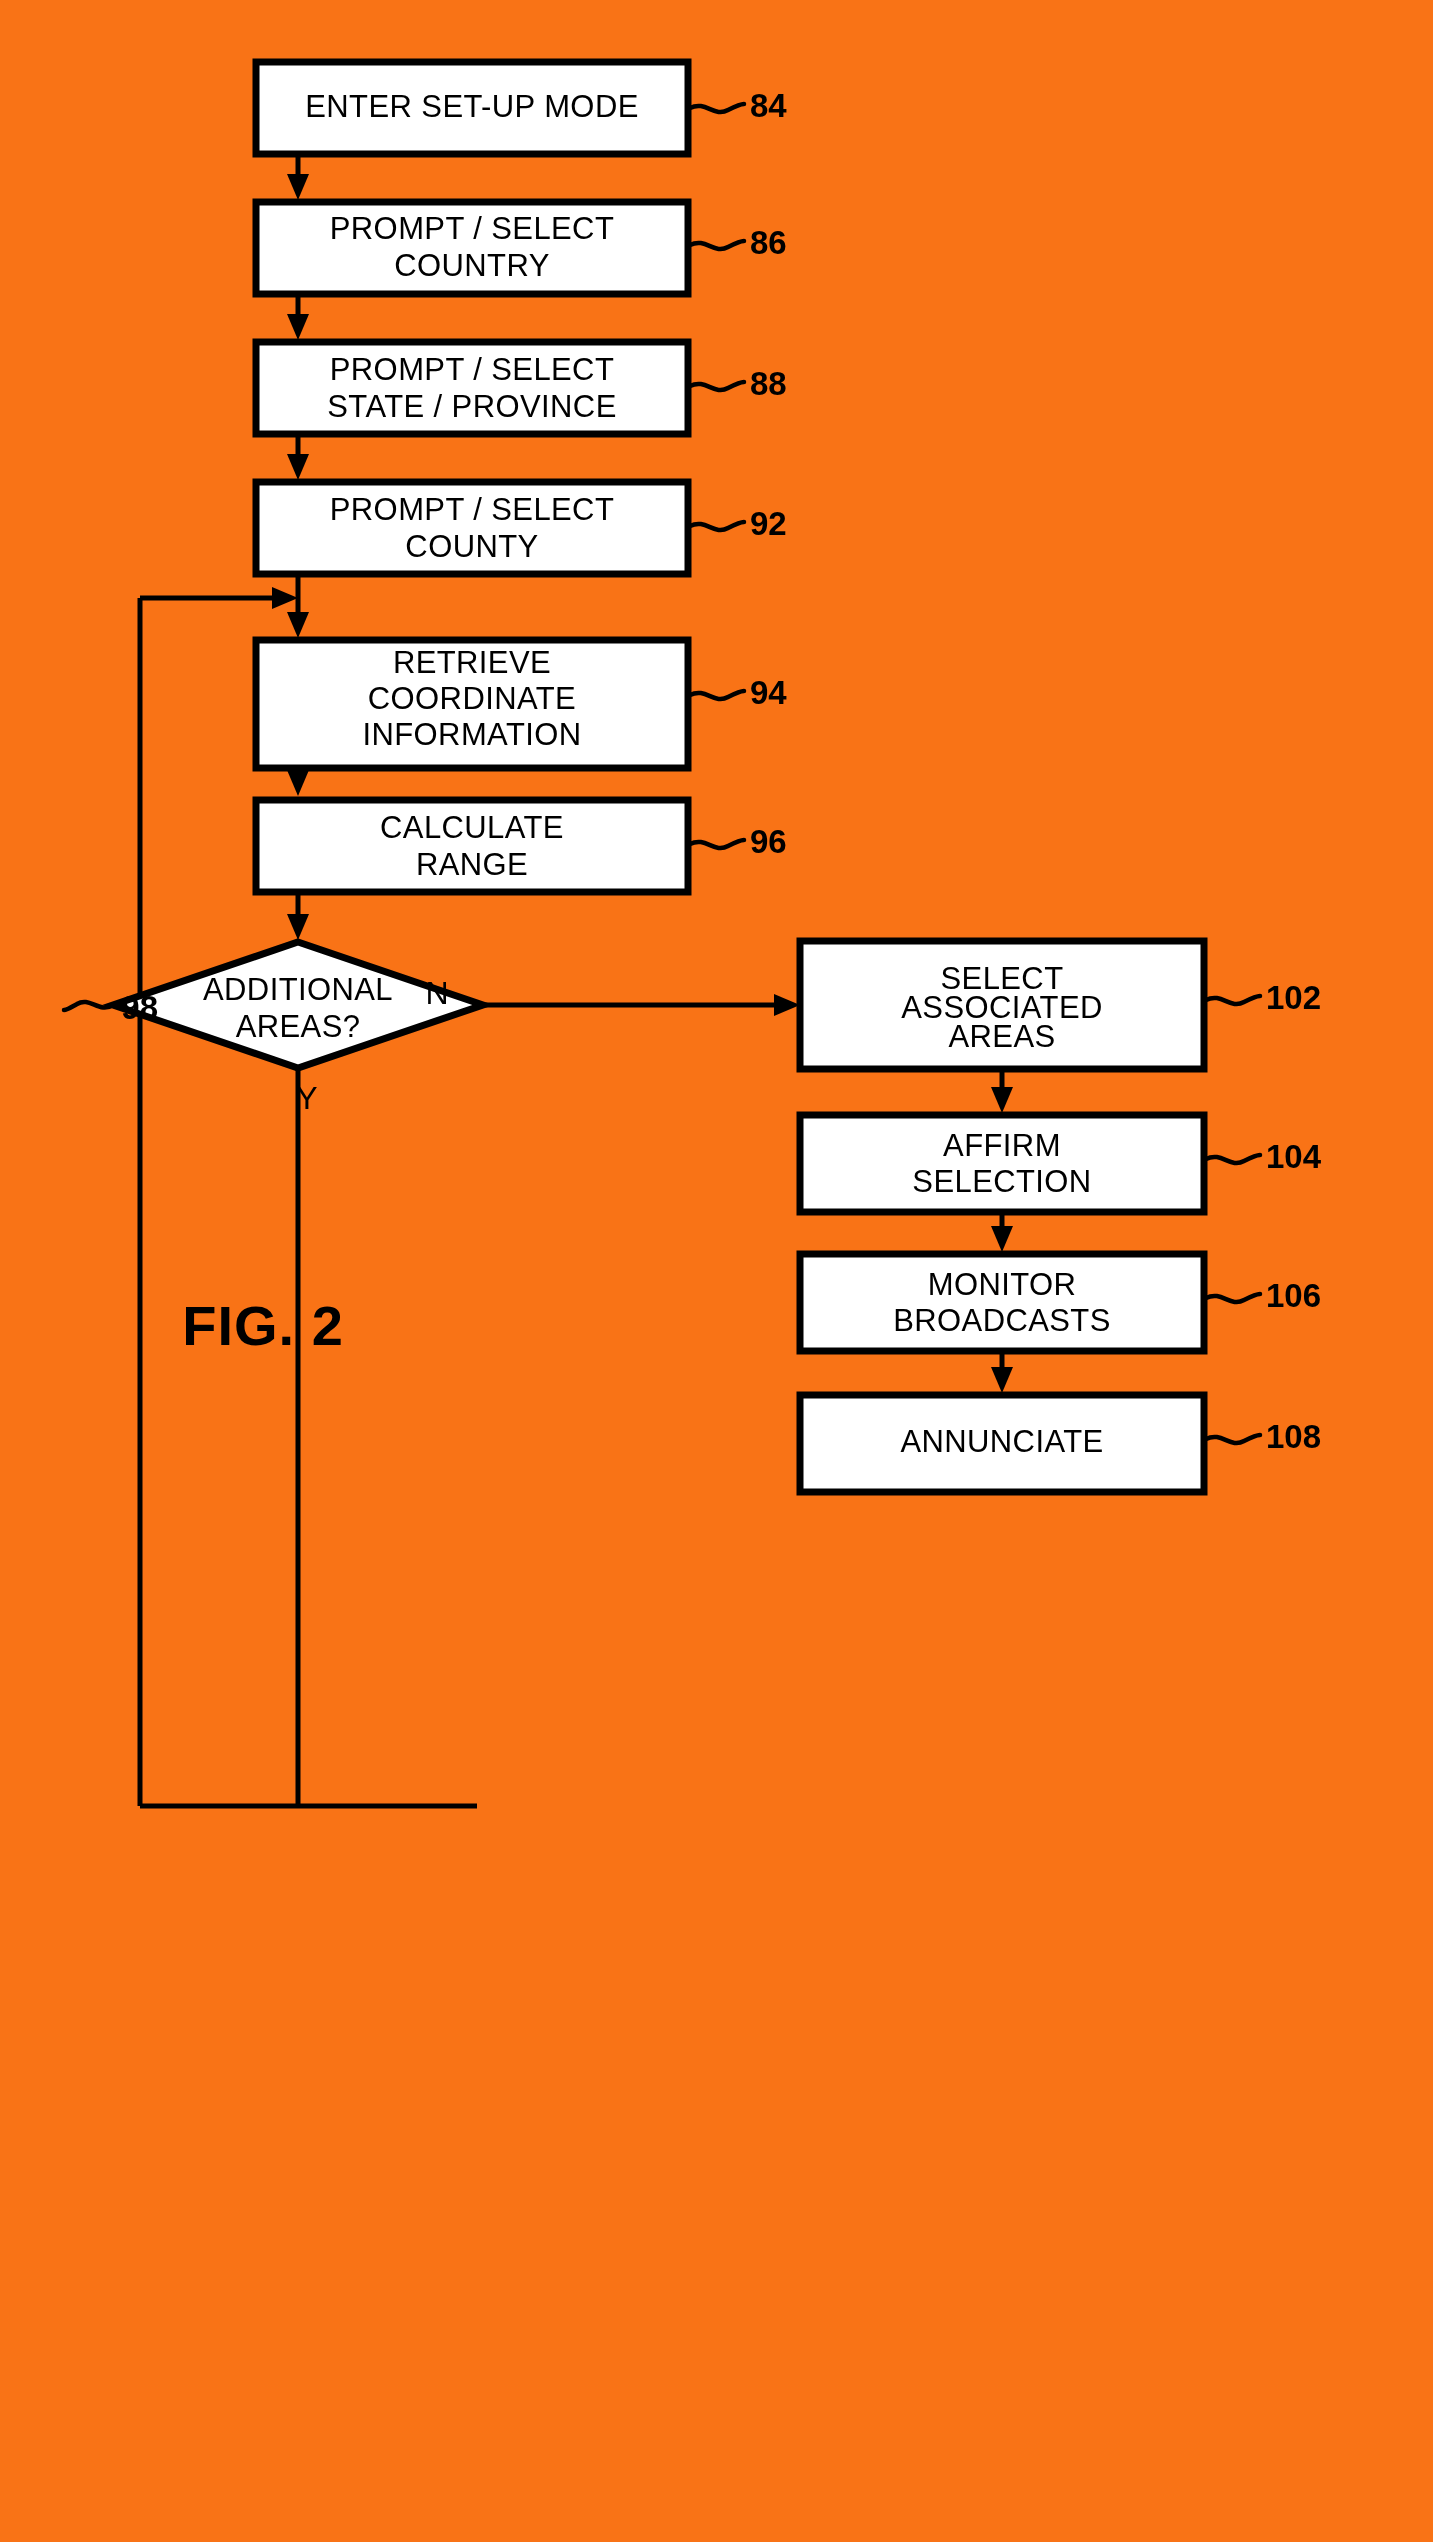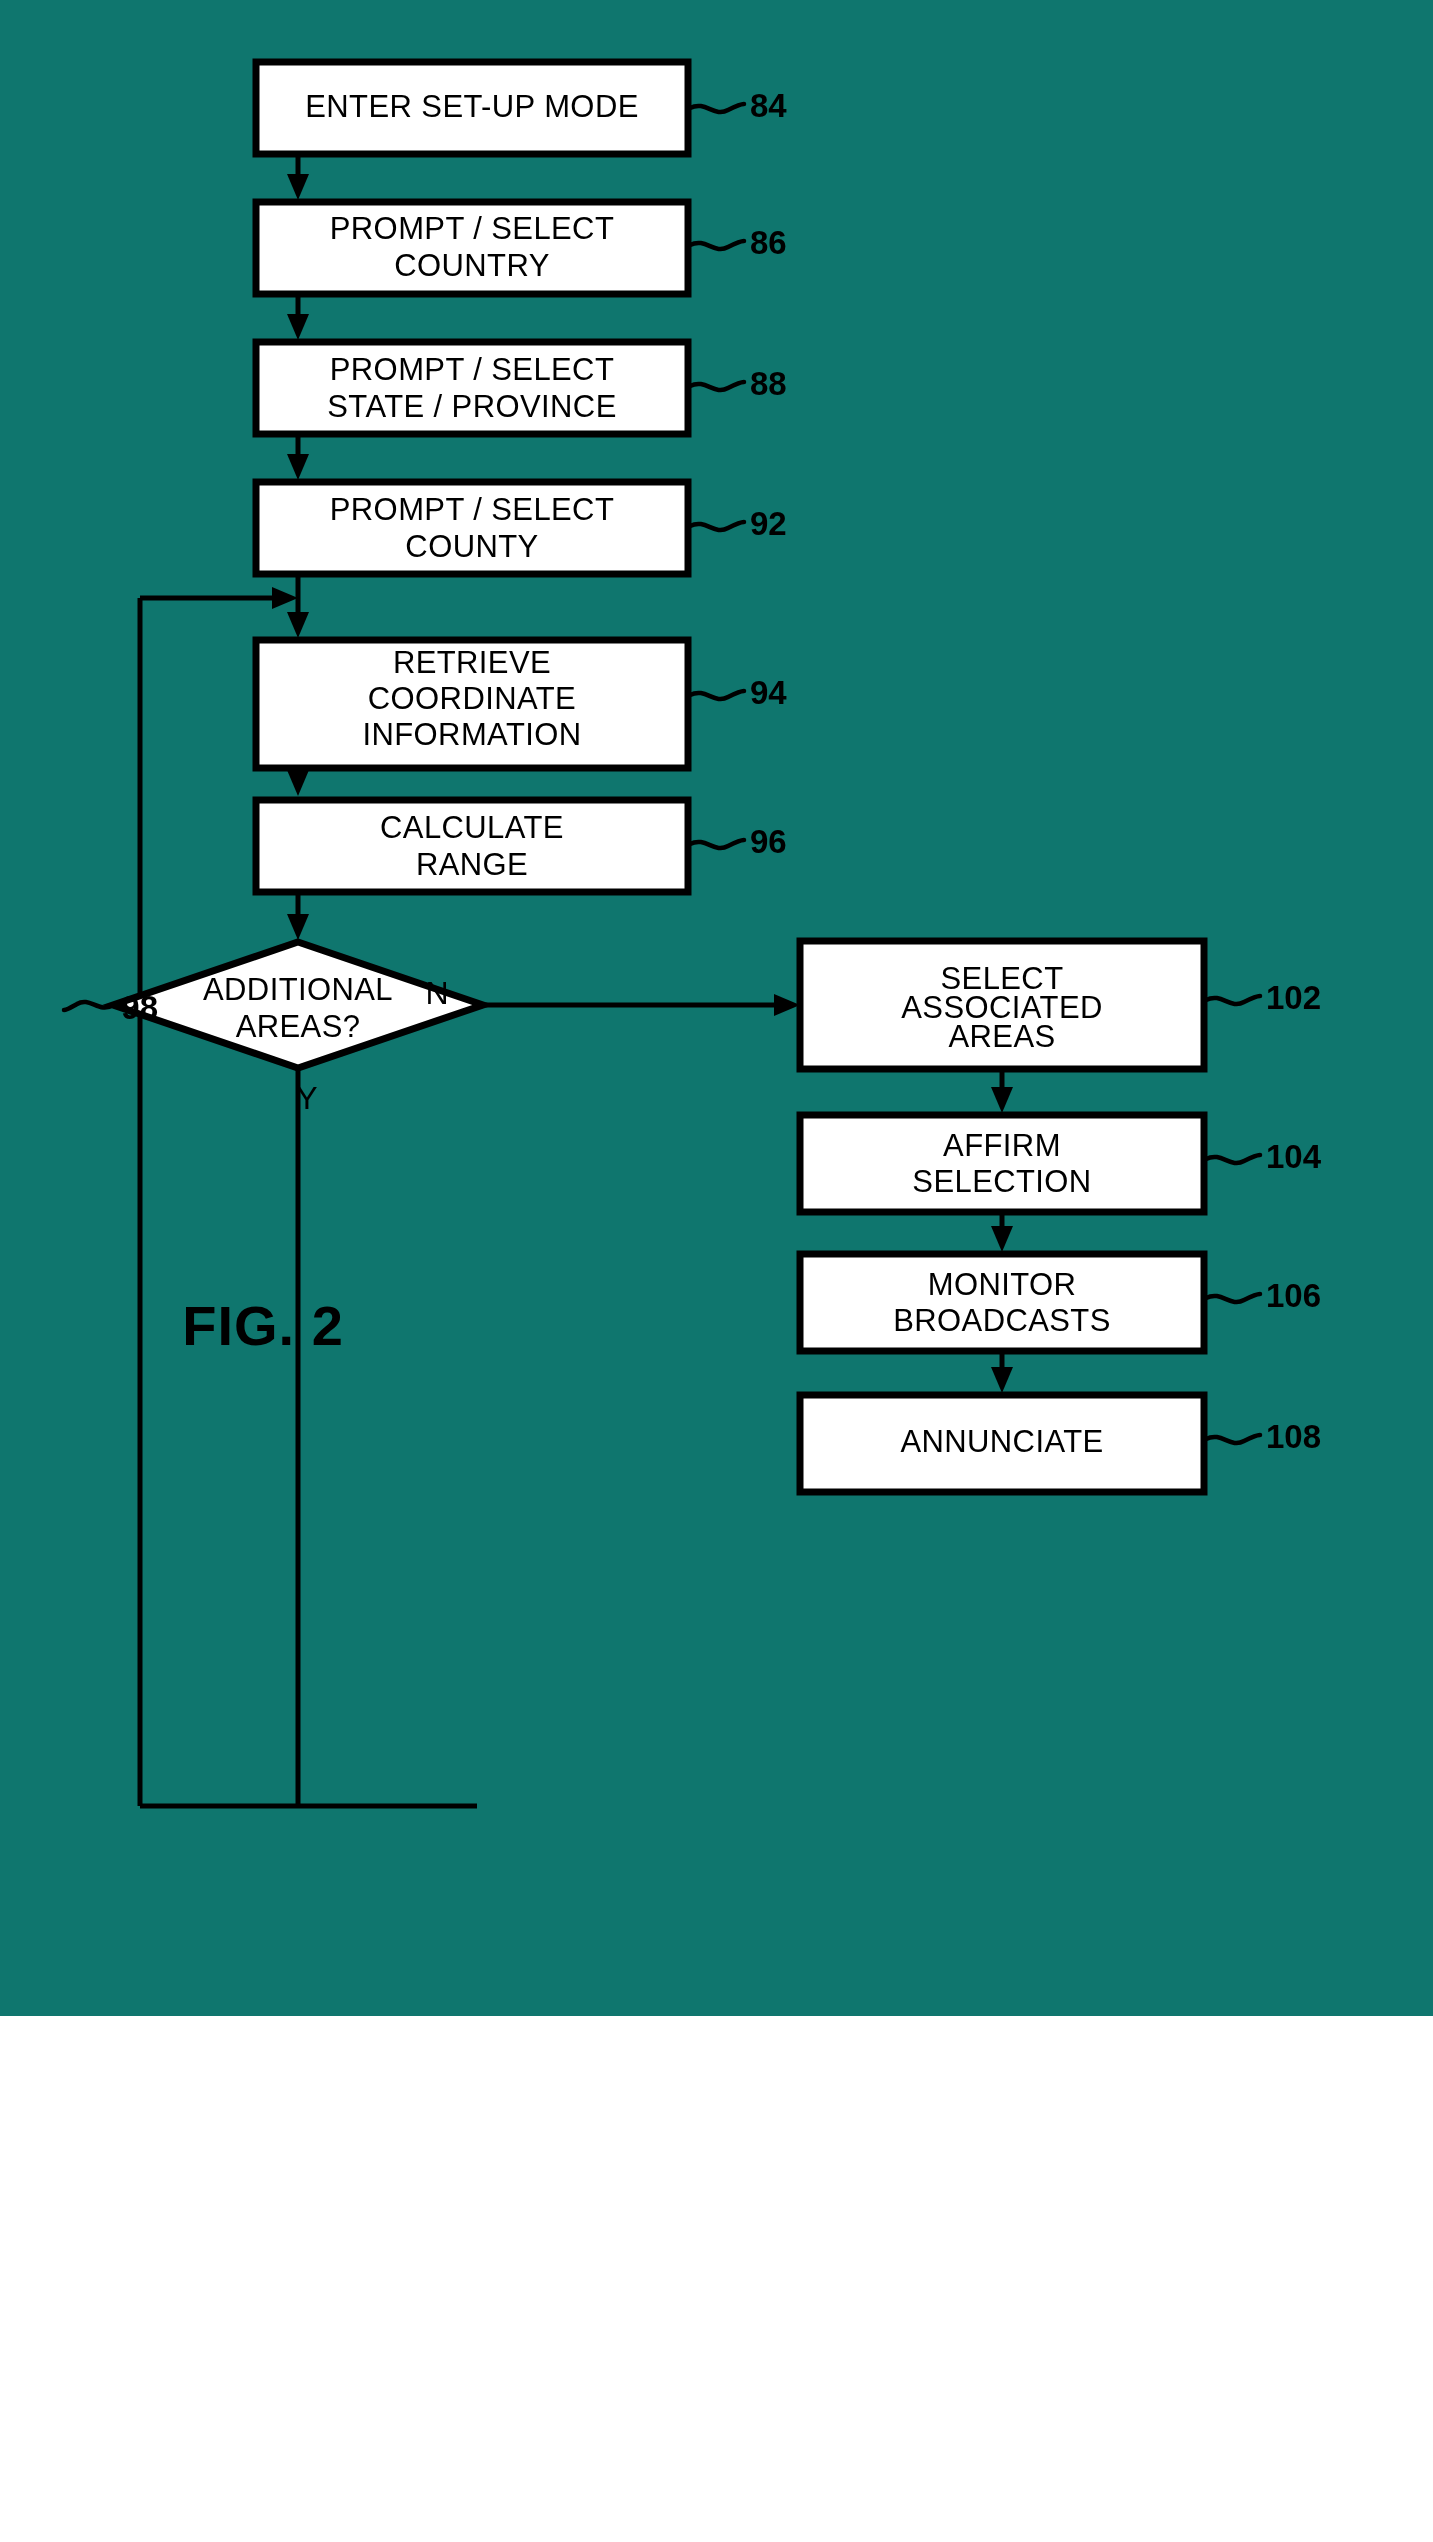--- a/index.html
+++ b/index.html
@@ -10,22 +10,22 @@
   }
   body {
     width: 1433px;
     height: 2542px;
     overflow: hidden;
     font-family: "Liberation Sans", sans-serif;
   }
   #figure-root {
     position: relative;
     width: 1433px;
-    height: 2016px;
-    background: #0f766e;
+    height: 2542px;
+    background: #f97316;
   }
   svg#flowchart {
     position: absolute;
     top: 0;
     left: 0;
     width: 1433px;
     height: 2542px;
     display: block;
   }
   .shape-stroke {

